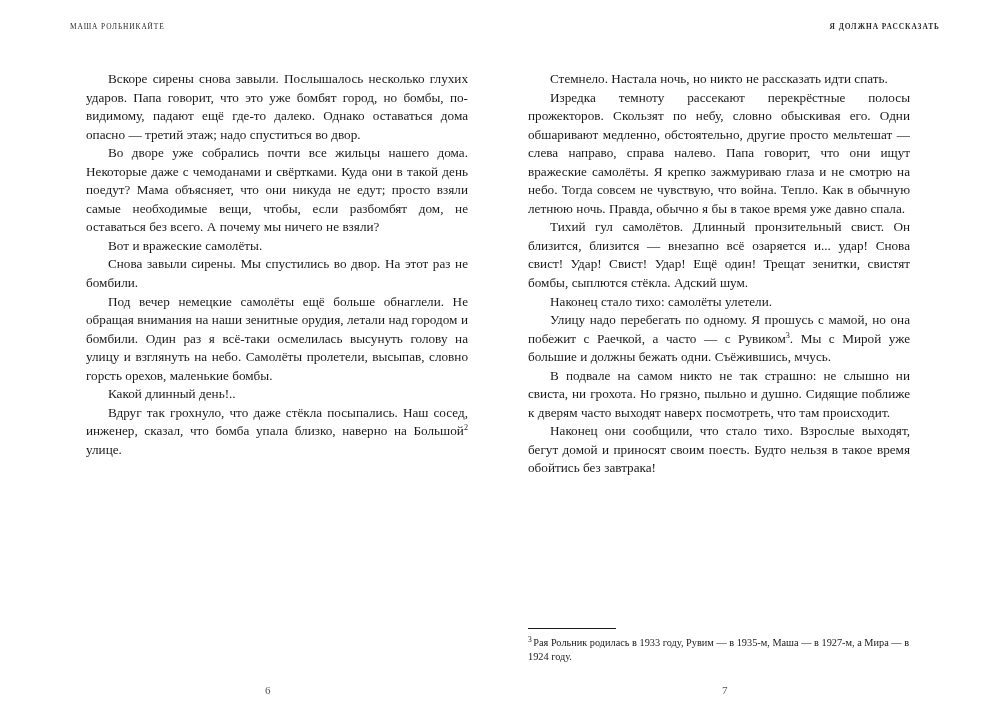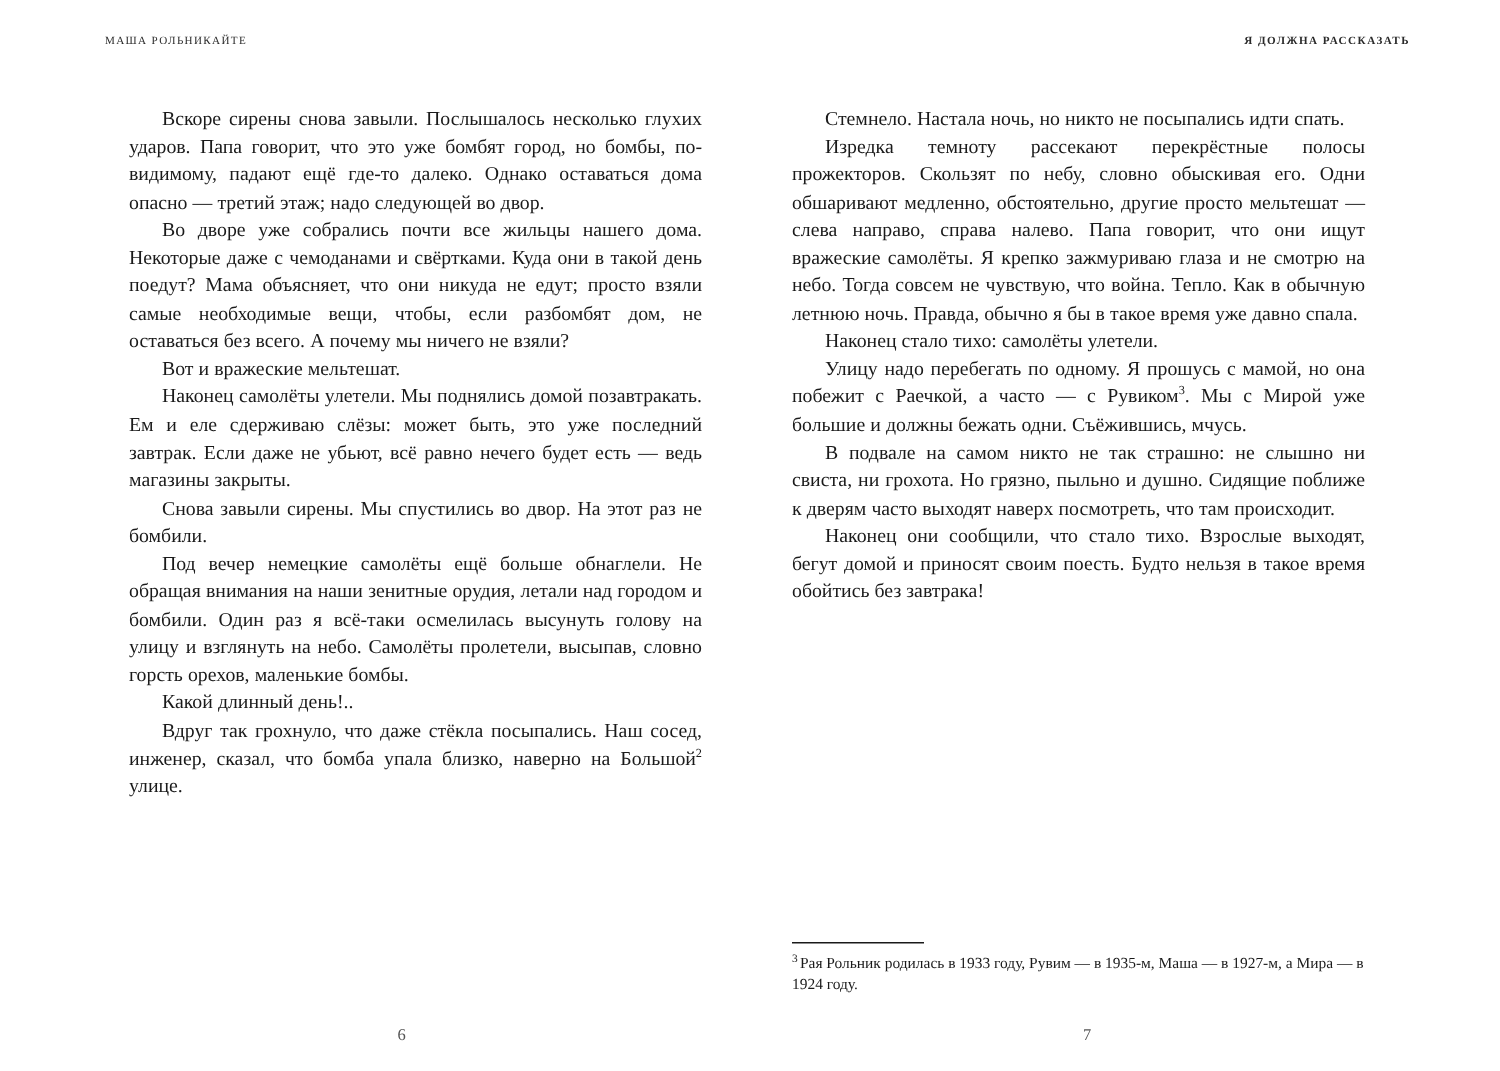--- a/index.html
+++ b/index.html
@@ -123,41 +123,41 @@
 </head>
 <body>
 
 <div class="spread">
 
   <div class="page page-left">
 
     <div class="running-head">Маша Рольникайте</div>
 
     <div class="textblock">
-      <p class="para">Вскоре сирены снова завыли. Послышалось несколько глухих ударов. Папа говорит, что это уже бомбят город, но бомбы, по-видимому, падают ещё где-то далеко. Однако оставаться дома опасно — третий этаж; надо следующей во двор.</p>
+      <p class="para">Вскоре сирены снова завыли. Послышалось несколько глухих ударов. Папа говорит, что это уже бомбят город, но бомбы, по-видимому, падают ещё где-то далеко. Однако оставаться дома опасно — третий этаж; надо спуститься во двор.</p>
       <p class="para">Во дворе уже собрались почти все жильцы нашего дома. Некоторые даже с чемоданами и свёртками. Куда они в такой день поедут? Мама объясняет, что они никуда не едут; просто взяли самые необходимые вещи, чтобы, если разбомбят дом, не оставаться без всего. А почему мы ничего не взяли?</p>
-      <p class="para">Вот и вражеские мельтешат.</p>
-      <p class="para">Наконец самолёты улетели. Мы поднялись домой позавтракать. Ем и еле сдерживаю слёзы: может быть, это уже последний завтрак. Если даже не убьют, всё равно нечего будет есть — ведь магазины закрыты.</p>
+      <p class="para">Вот и вражеские самолёты.</p>
       <p class="para">Снова завыли сирены. Мы спустились во двор. На этот раз не бомбили.</p>
       <p class="para">Под вечер немецкие самолёты ещё больше обнаглели. Не обращая внимания на наши зенитные орудия, летали над городом и бомбили. Один раз я всё-таки осмелилась высунуть голову на улицу и взглянуть на небо. Самолёты пролетели, высыпав, словно горсть орехов, маленькие бомбы.</p>
       <p class="para">Какой длинный день!..</p>
       <p class="para"><span>Вдруг так грохнуло, что даже стёкла посыпались. Наш сосед, инженер, сказал, что бомба упала близко, наверно на Большой</span><sup class="ref">2</sup> улице.</p>
     </div>
 
 
     <div class="folio">6</div>
   </div>
 
   <div class="page page-right">
 
     <div class="running-head">Я должна рассказать</div>
 
     <div class="textblock">
-      <p class="para">Стемнело. Настала ночь, но никто не посыпались идти спать.</p>
+      <p class="para">Стемнело. Настала ночь, но никто не рассказать идти спать.</p>
       <p class="para">Изредка темноту рассекают перекрёстные полосы прожекторов. Скользят по небу, словно обыскивая его. Одни обшаривают медленно, обстоятельно, другие просто мельтешат — слева направо, справа налево. Папа говорит, что они ищут вражеские самолёты. Я крепко зажмуриваю глаза и не смотрю на небо. Тогда совсем не чувствую, что война. Тепло. Как в обычную летнюю ночь. Правда, обычно я бы в такое время уже давно спала.</p>
+      <p class="para">Тихий гул самолётов. Длинный пронзительный свист. Он близится, близится — внезапно всё озаряется и... удар! Снова свист! Удар! Свист! Удар! Ещё один! Трещат зенитки, свистят бомбы, сыплются стёкла. Адский шум.</p>
       <p class="para">Наконец стало тихо: самолёты улетели.</p>
       <p class="para"><span>Улицу надо перебегать по одному. Я прошусь с мамой, но она побежит с Раечкой, а часто — с Рувиком</span><sup class="ref">3</sup>. Мы с Мирой уже большие и должны бежать одни. Съёжившись, мчусь.</p>
       <p class="para">В подвале на самом никто не так страшно: не слышно ни свиста, ни грохота. Но грязно, пыльно и душно. Сидящие поближе к дверям часто выходят наверх посмотреть, что там происходит.</p>
       <p class="para">Наконец они сообщили, что стало тихо. Взрослые выходят, бегут домой и приносят своим поесть. Будто нельзя в такое время обойтись без завтрака!</p>
     </div>
 
     <div class="footnote-zone">
       <div class="footnote-rule"></div>
       <p class="footnote"><span class="fn-marker">3</span><span>Рая Рольник родилась в 1933 году, Рувим — в 1935-м, Маша — в 1927-м, а Мира — в 1924 году.</span></p>
     </div>

